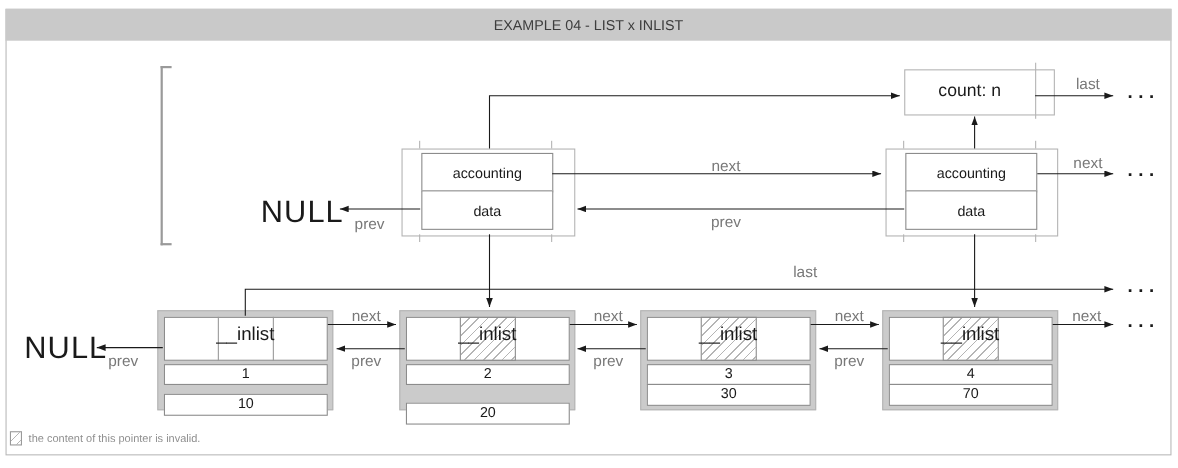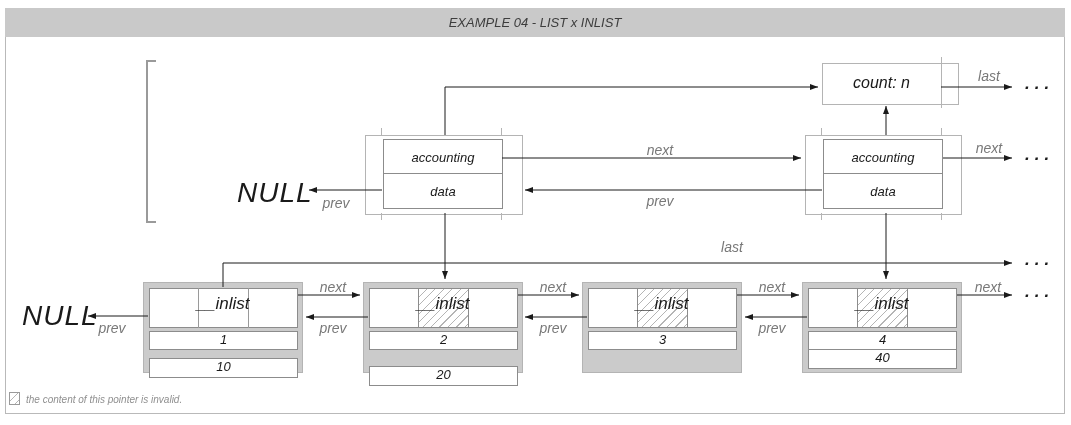--- a/index.html
+++ b/index.html
@@ -1,17 +1,17 @@
 <!DOCTYPE html>
 <html><head>
 <meta charset="utf-8">
 <style>
   html,body{margin:0;padding:0;background:#fff;}
   #page{position:relative;width:1071px;height:425px;background:#fff;
-        font-family:"Liberation Sans",sans-serif;overflow:hidden;font-style:italic;}
+        font-family:"Liberation Sans",sans-serif;overflow:hidden;}
   .abs{position:absolute;}
   
   .frame{left:5px;top:8px;width:1058px;height:404px;border:1px solid #b9b9b9;background:#fff;}
   .titlebar{left:5px;top:8px;width:1060px;height:29px;background:#c9c9c9;
             display:flex;align-items:center;justify-content:center;
             color:#3d3d3d;font-size:13px;}
   
   .ubox{border:1px solid #b4b4b4;background:#fff;}
   .ucell{position:absolute;left:17px;width:120px;height:36px;border:1px solid #8c8c8c;
          background:#fff;box-sizing:border-box;display:flex;align-items:center;
@@ -97,28 +97,29 @@
     <div class="structname">__inlist</div>
     <div class="valrow" style="top:48px;height:19px;">2</div>
     <div class="valrow" style="top:83px;height:20px;">20</div>
   </div>
 
   <div class="abs lbox" style="left:582px;top:282px;">
     <div class="toprow"></div>
     <div class="hatchcell hatch"></div>
     <div class="structname">__inlist</div>
     <div class="valrow" style="top:48px;height:19px;">3</div>
+    <div class="valrow" style="top:66px;height:20px;">30</div>
   </div>
 
   <div class="abs lbox" style="left:802px;top:282px;">
     <div class="toprow"></div>
     <div class="hatchcell hatch"></div>
     <div class="structname">__inlist</div>
     <div class="valrow" style="top:48px;height:19px;">4</div>
-    <div class="valrow" style="top:66px;height:20px;">40</div>
+    <div class="valrow" style="top:66px;height:20px;">70</div>
   </div>
 
   <svg width="1071" height="425">
     <defs>
       <marker id="ah" markerWidth="9" markerHeight="7" refX="8" refY="3" orient="auto">
         <path d="M0,0 L8,3 L0,6 Z" fill="#1a1a1a"></path>
       </marker>
     </defs>
     <g stroke="#1a1a1a" stroke-width="1" fill="none">
 

